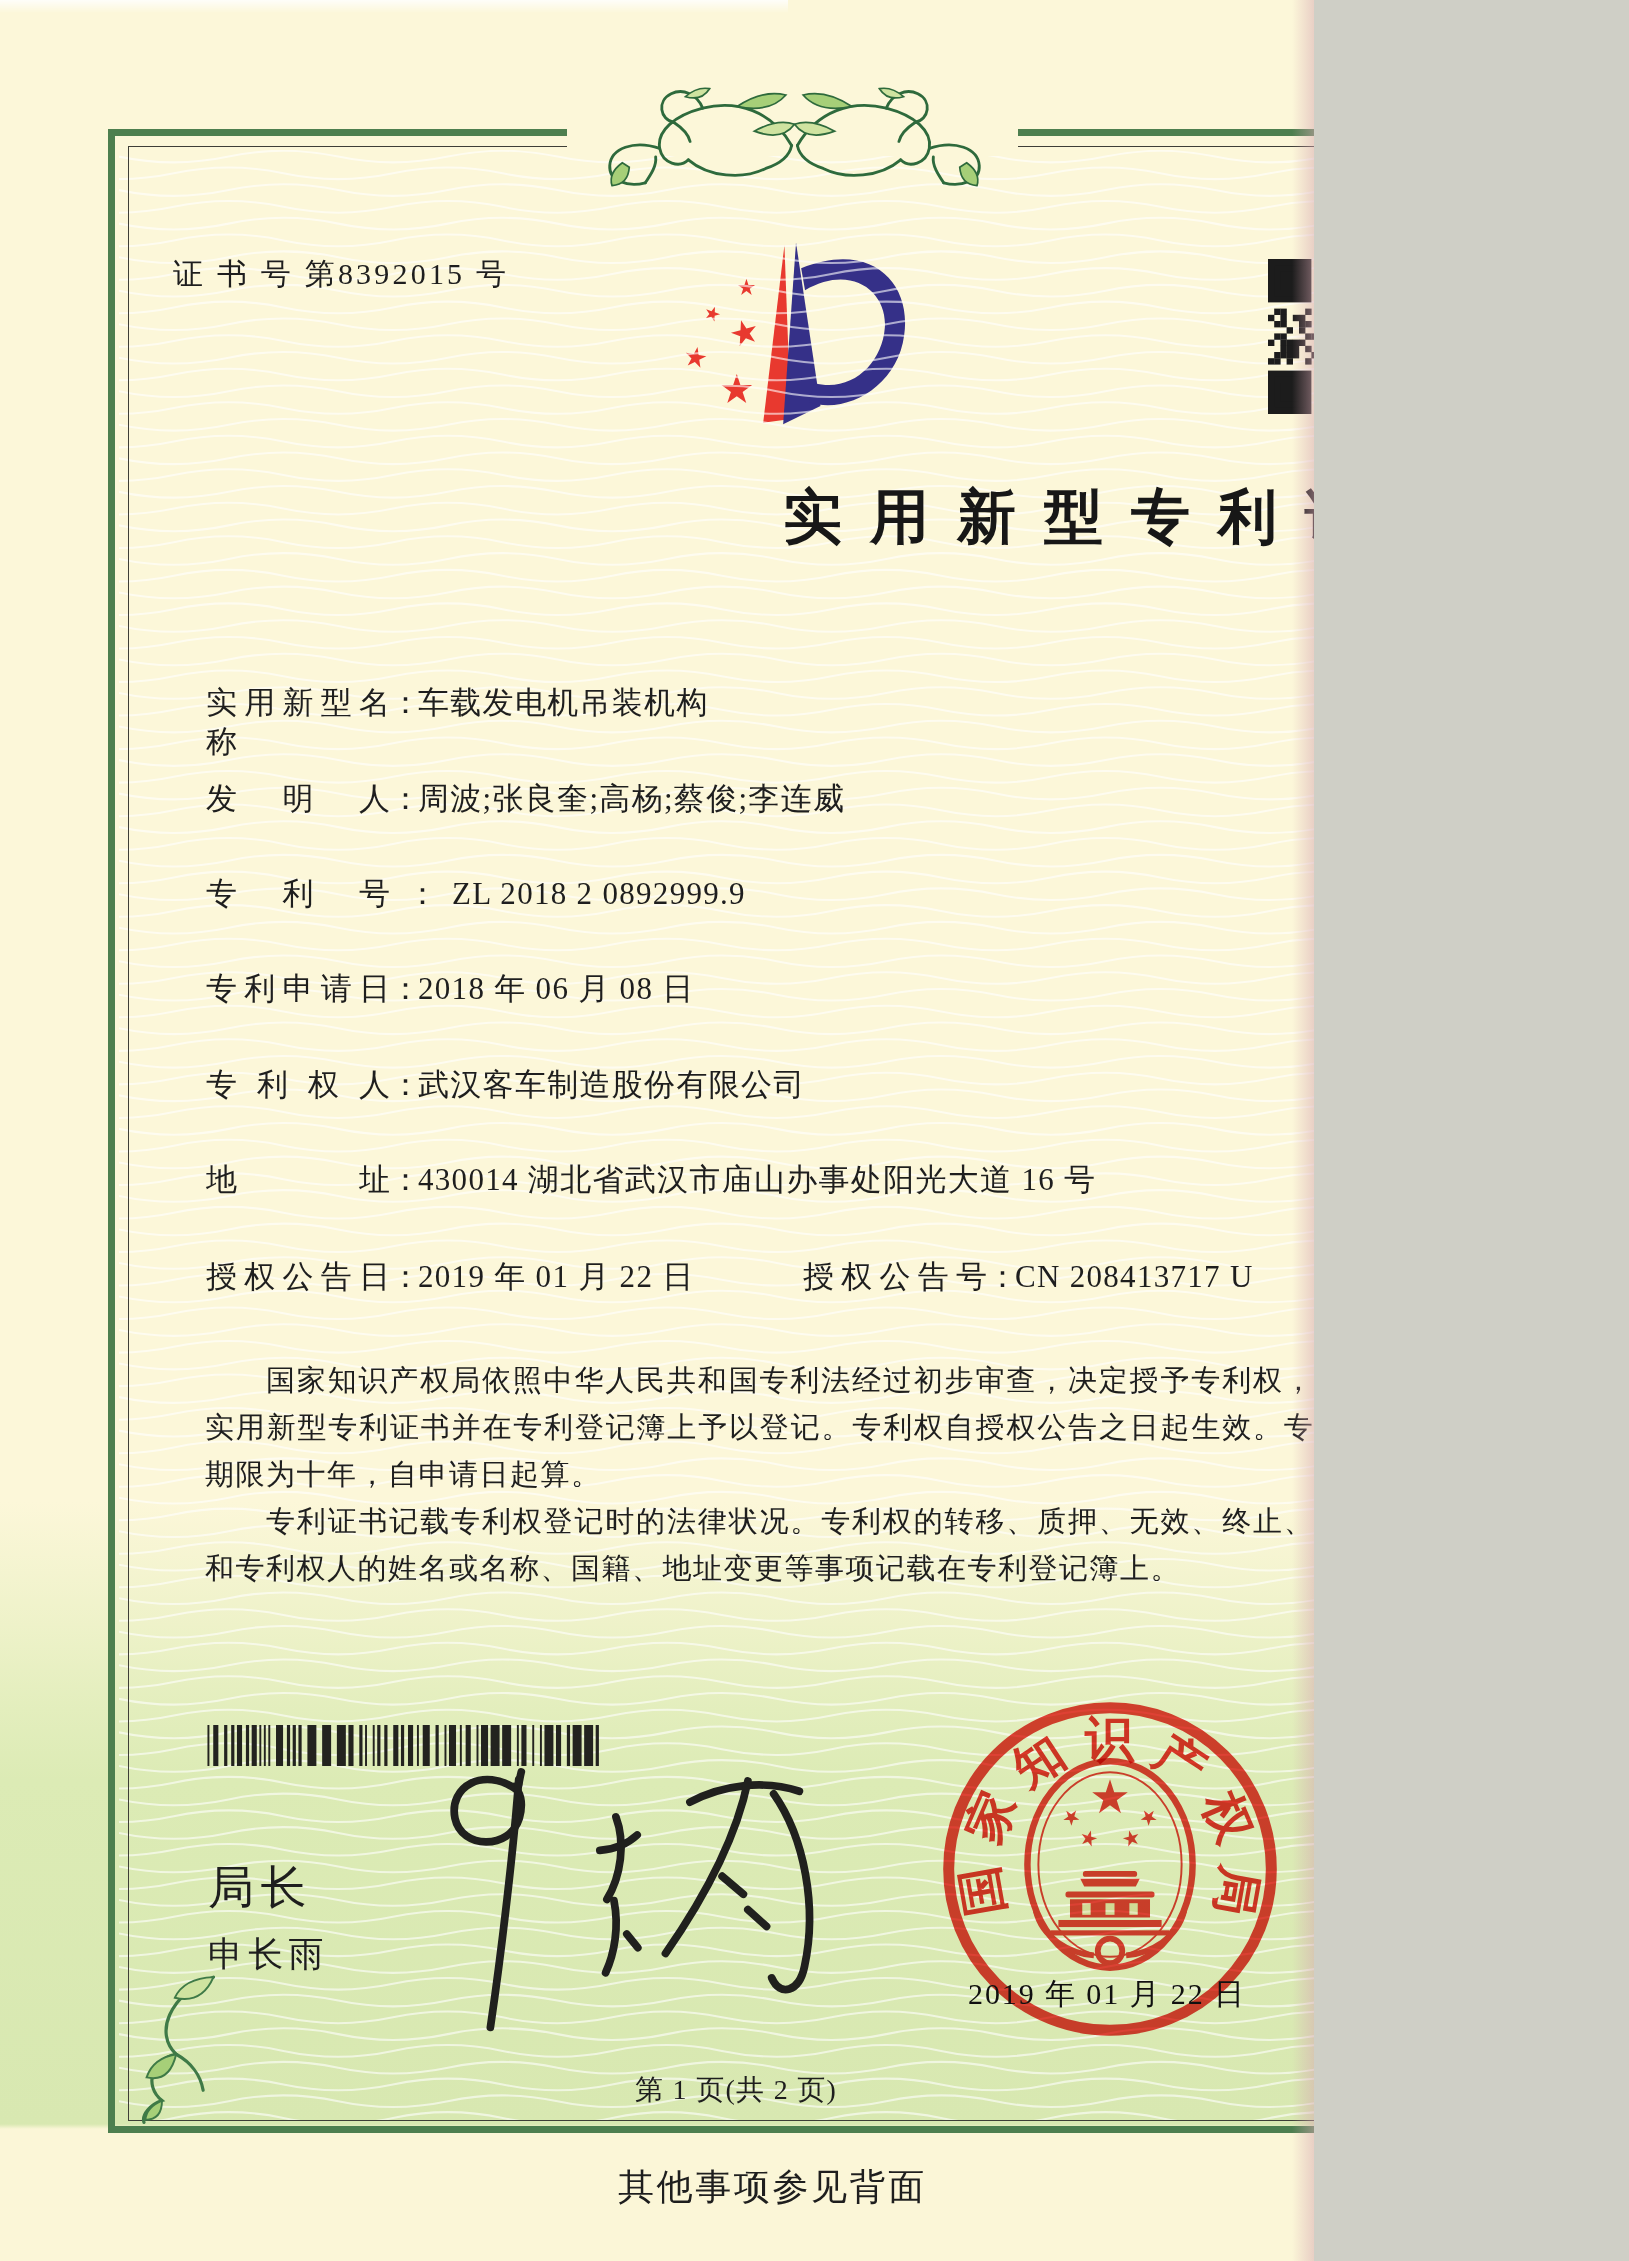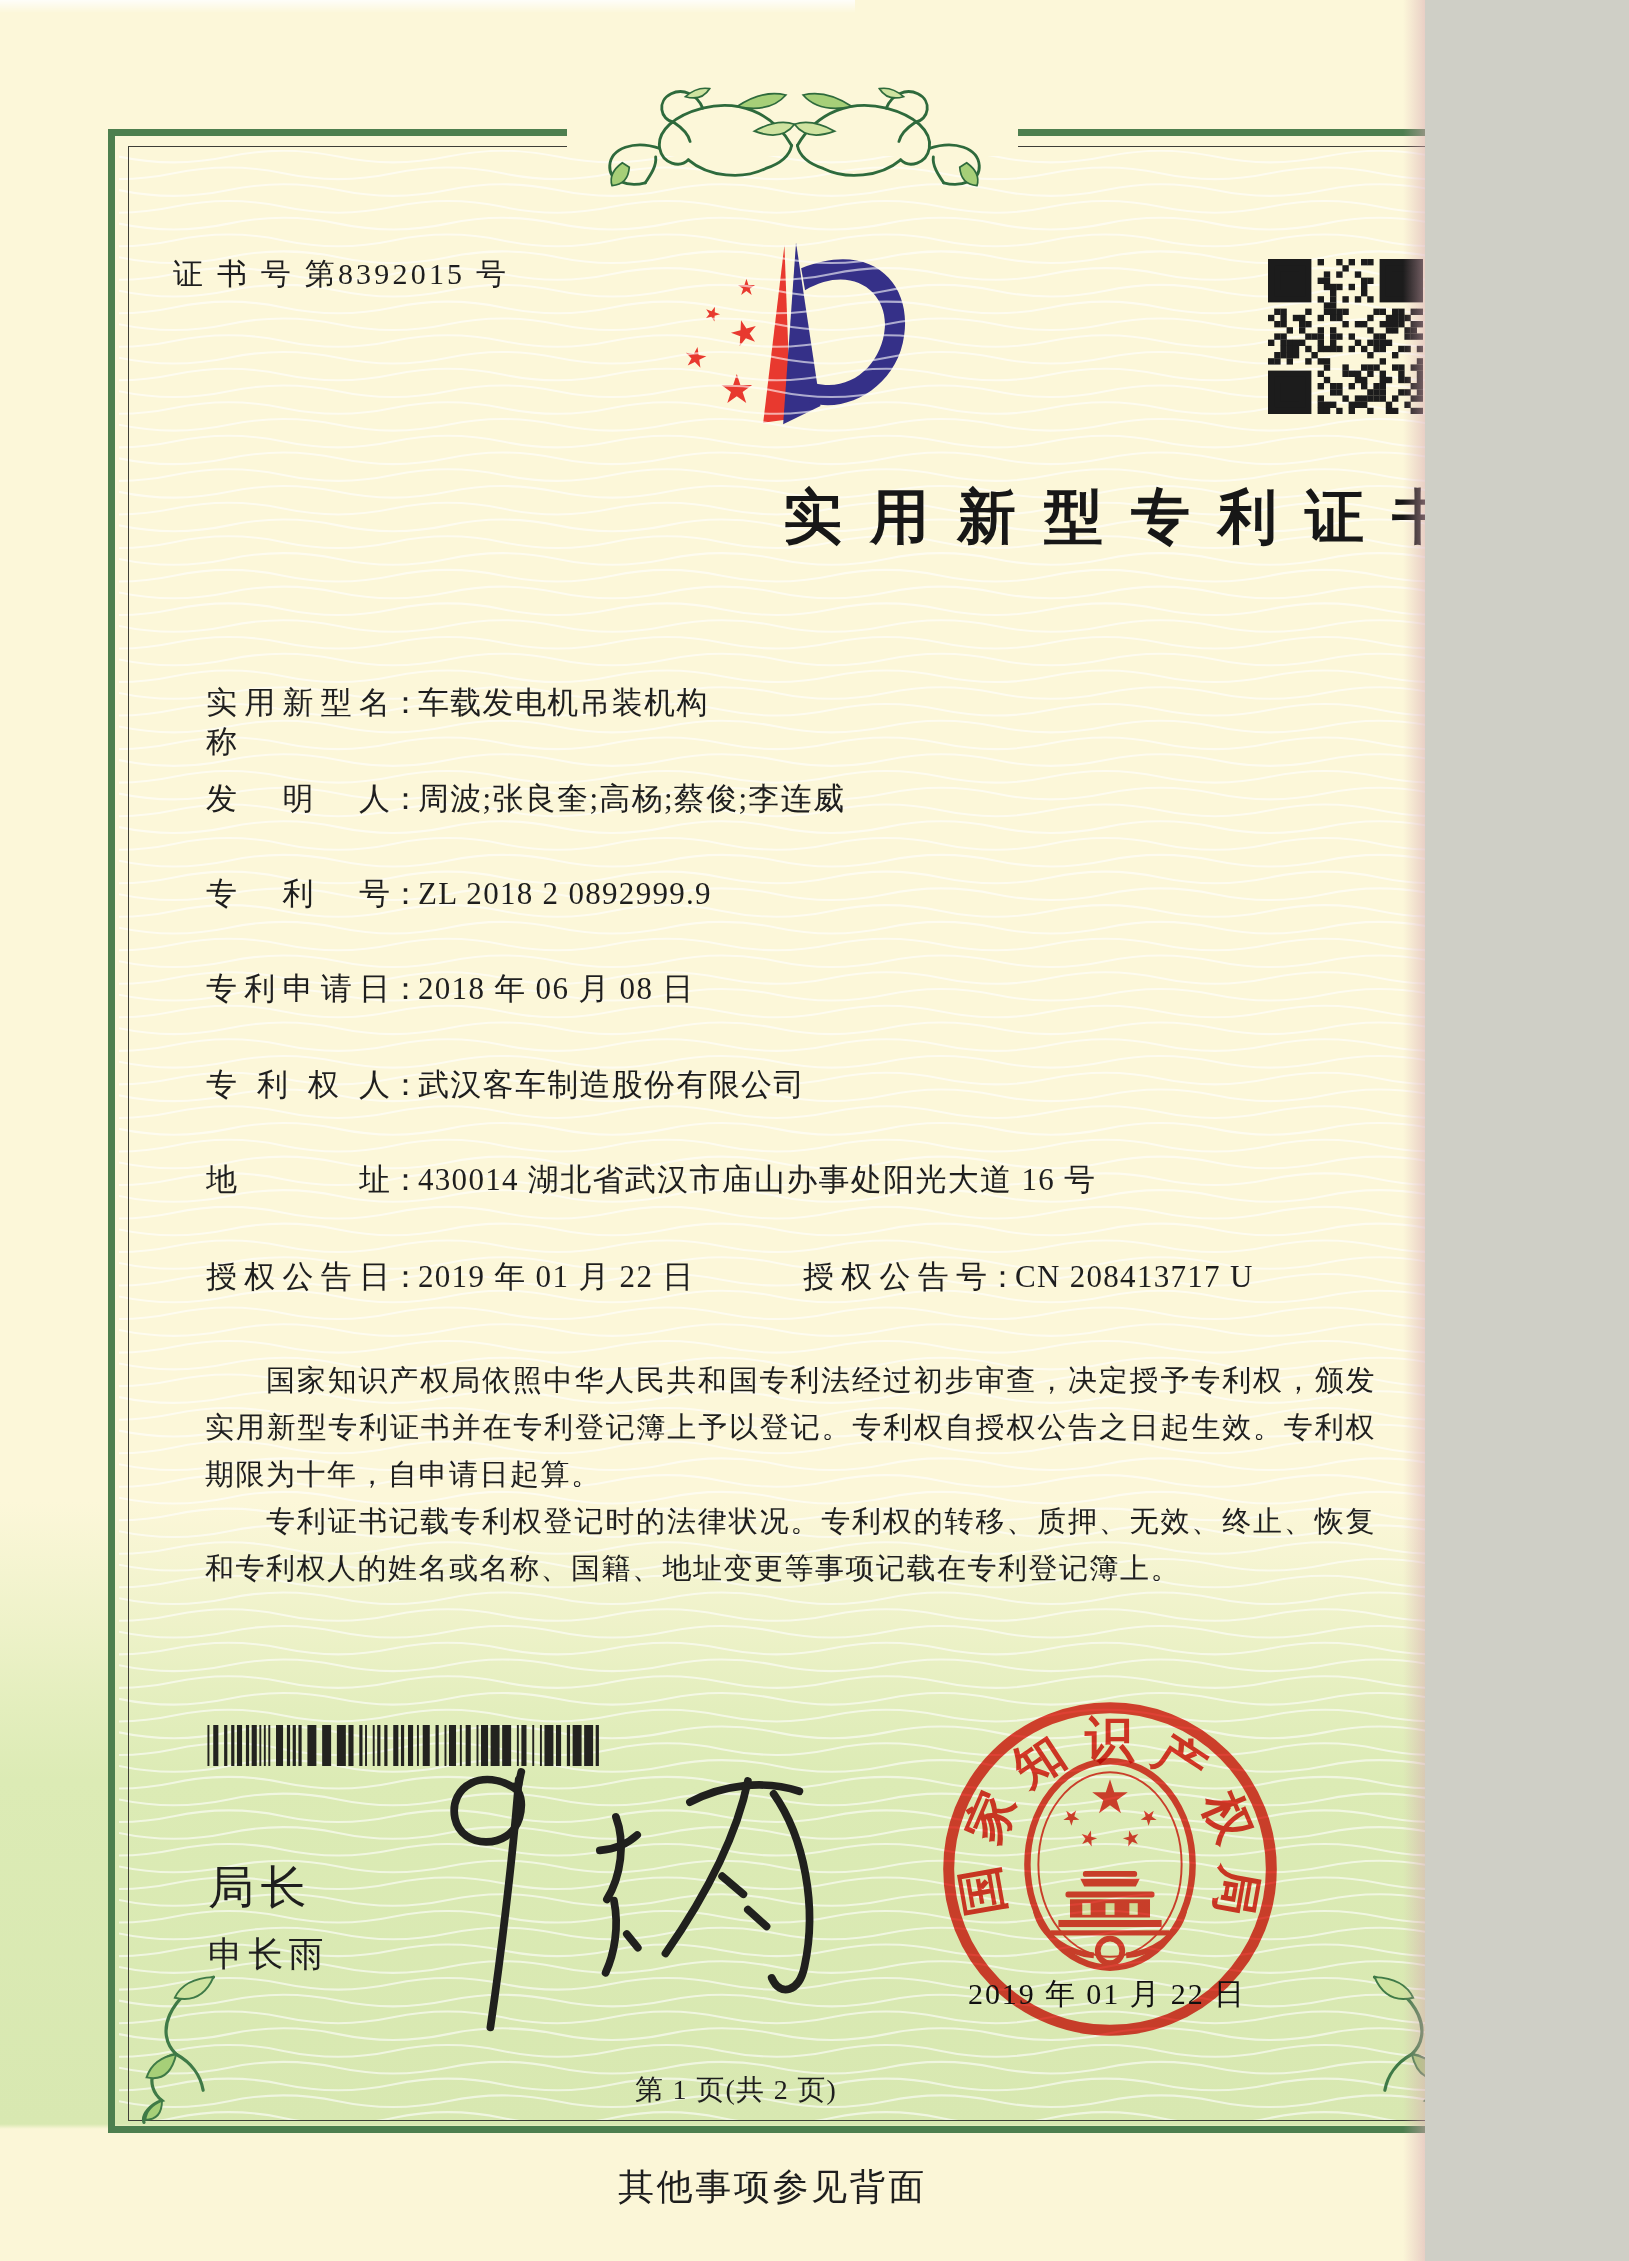--- a/index.html
+++ b/index.html
@@ -1,16 +1,16 @@
 <!DOCTYPE html>
 <html style="font-size:10.3px"><head>
 <meta charset="utf-8">
 <style>
   html,body{margin:0;padding:0;background:#cfcfc6;}
-  .page{position:relative;width:1425px;height:2261px;overflow:hidden;
+  .page{position:relative;width:1314px;height:2261px;overflow:hidden;
     font-family:"Liberation Serif","DejaVu Serif",serif;color:#1e1e1e;
     background:linear-gradient(180deg,
       #fcf7d9 0px,#fcf7d9 1502px,#eef2c9 1625px,#e3eebd 1709px,
       #dcebb5 1780px,#d8e8b1 2124px,#fbf6d7 2129px,#fbf6d7 2261px);}
   svg{display:block;}
   .abs{position:absolute;}
   
   .frame-green{position:absolute;left:108px;top:129px;width:1356px;height:1990px;
     border:7.7px solid #4d7f4f;z-index:2;}
   .frame-inner{position:absolute;left:128px;top:146px;width:1333px;height:1973px;
@@ -472,21 +472,21 @@
   <div class="field-row" style="top:683px;">
     <div class="f-label">实用新型名称</div>
     <div class="f-colon">：</div>
     <div class="f-value">车载发电机吊装机构</div>
   </div>
   <div class="field-row" style="top:779px;">
     <div class="f-label">发明人</div>
     <div class="f-colon">：</div>
     <div class="f-value">周波;张良奎;高杨;蔡俊;李连威</div>
   </div>
-  <div class="field-row" style="top:874px;">
+  <div class="field-row" style="top:874px;gap:17px;">
     <div class="f-label">专利号</div>
     <div class="f-colon">：</div>
     <div class="f-value">ZL 2018 2 0892999.9</div>
   </div>
   <div class="field-row" style="top:969px;">
     <div class="f-label">专利申请日</div>
     <div class="f-colon">：</div>
     <div class="f-value">2018 年 06 月 08 日</div>
   </div>
   <div class="field-row" style="top:1065px;">

